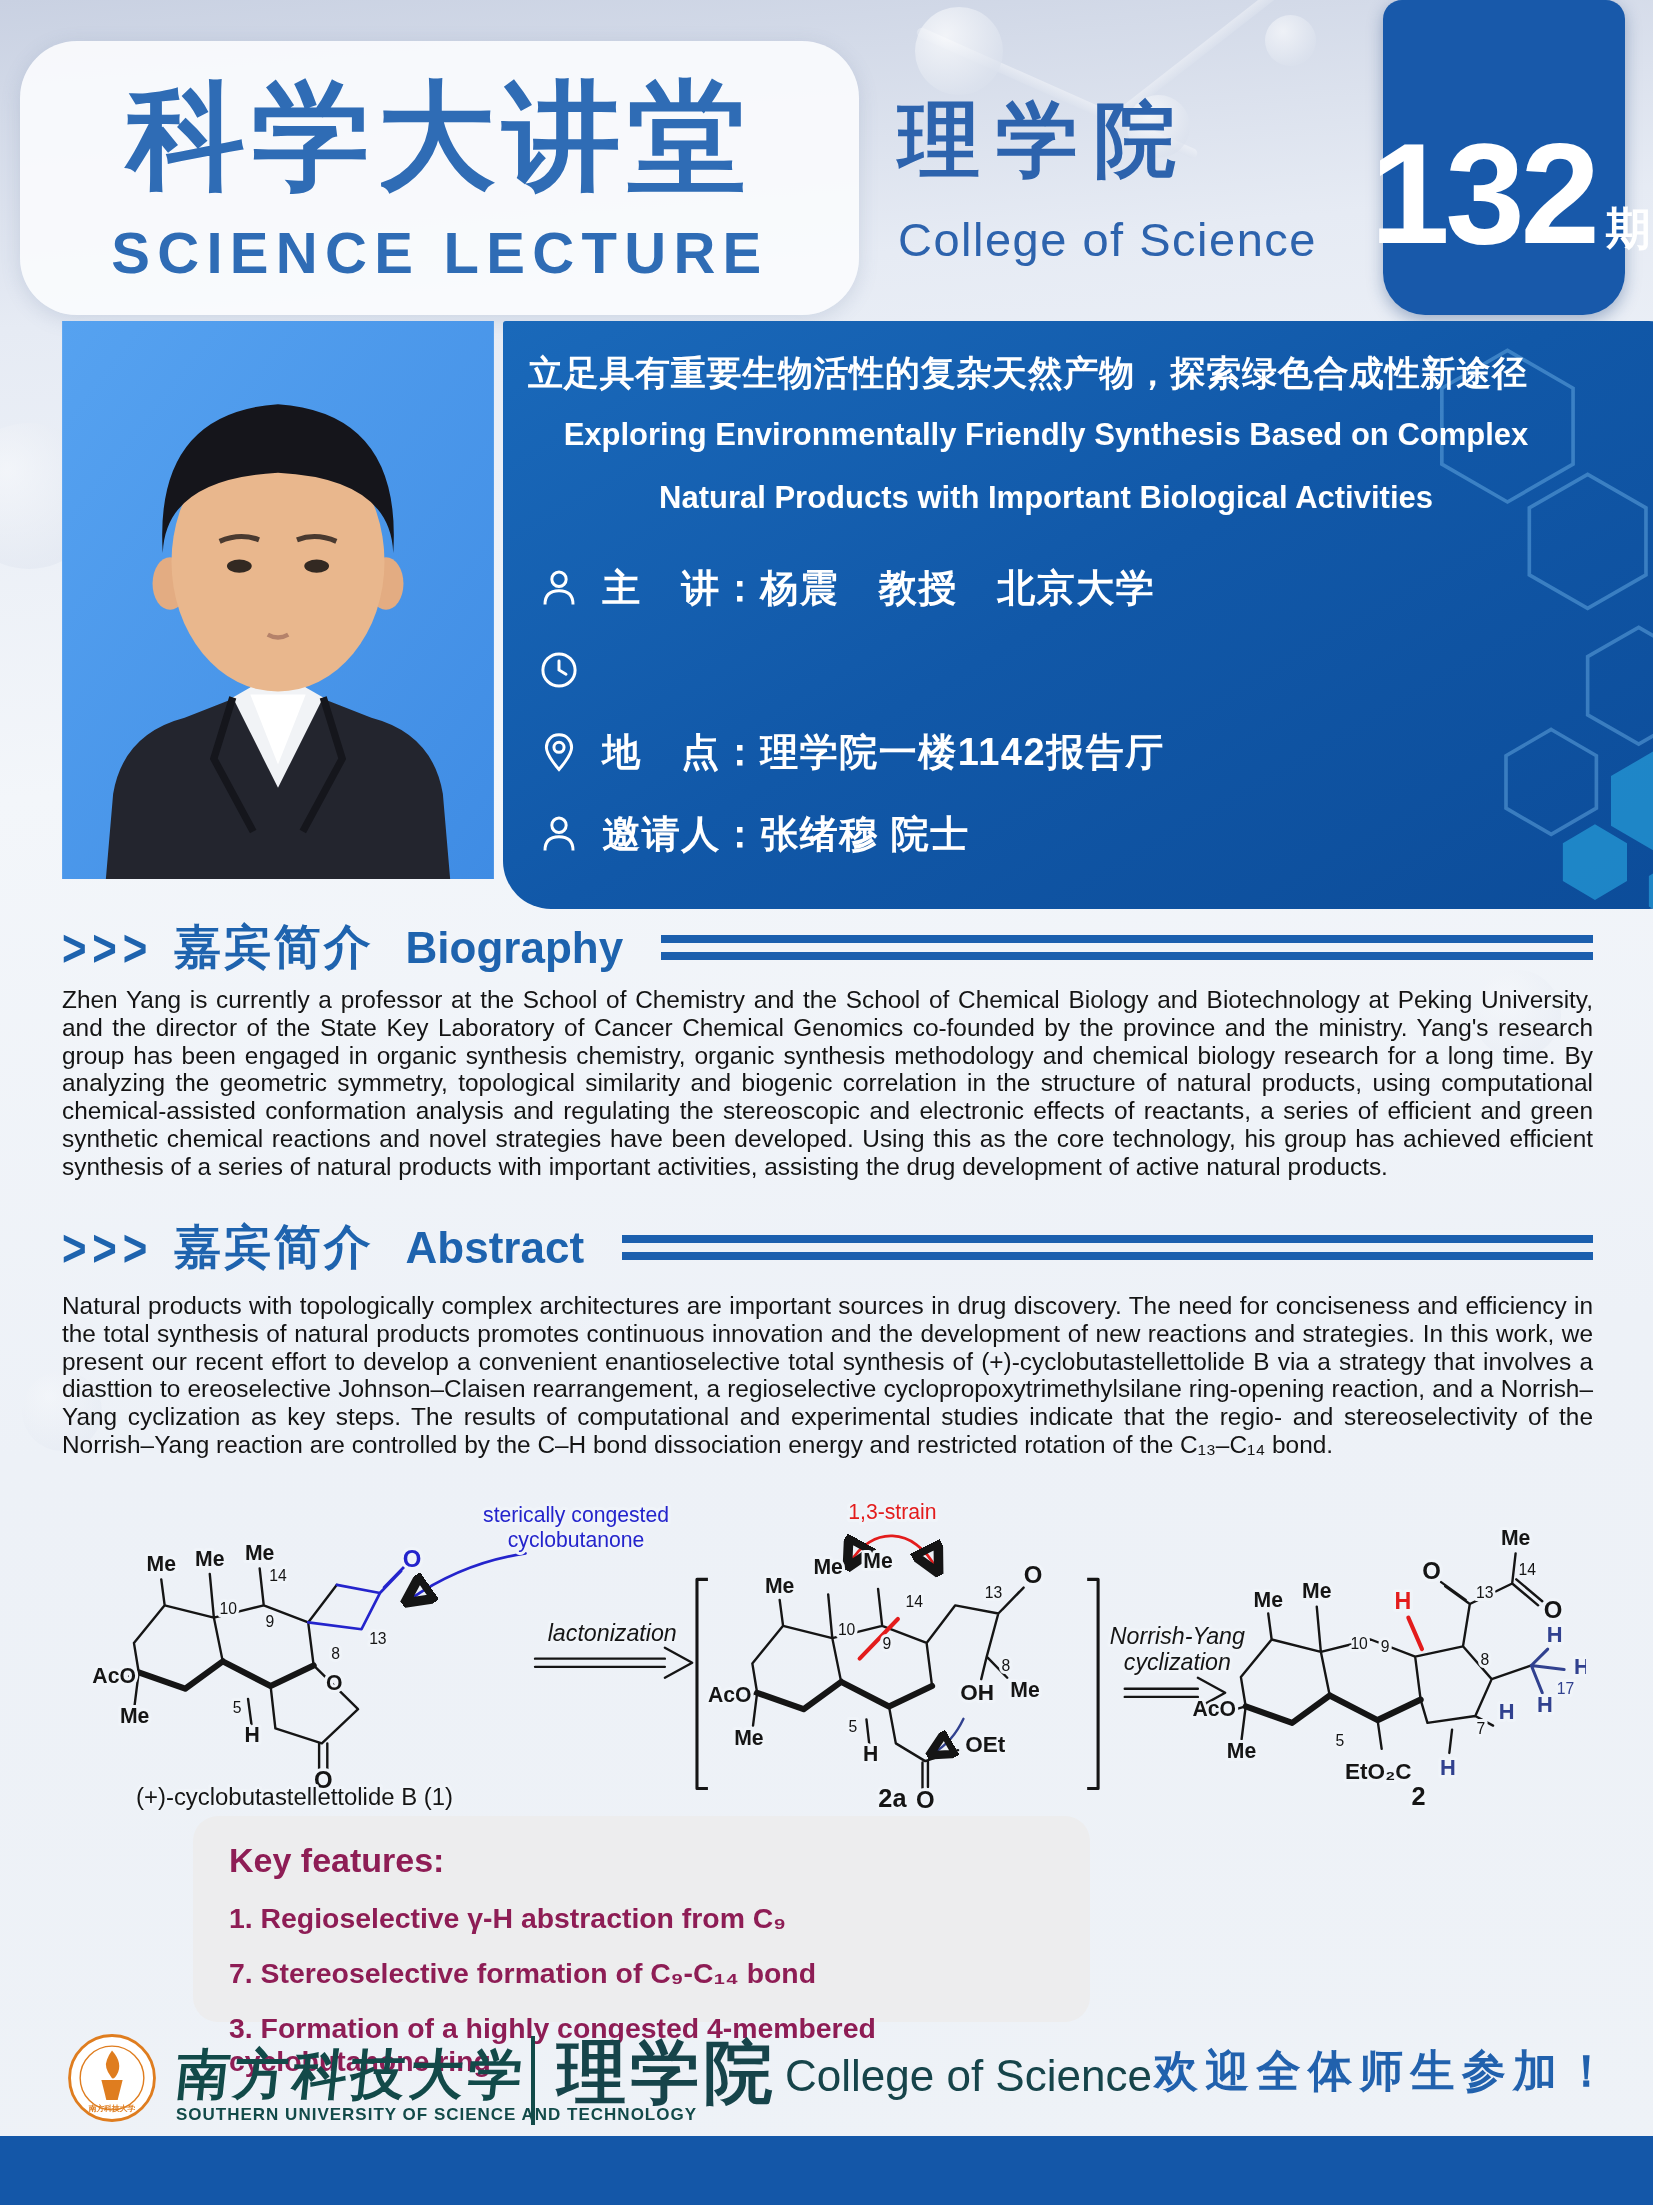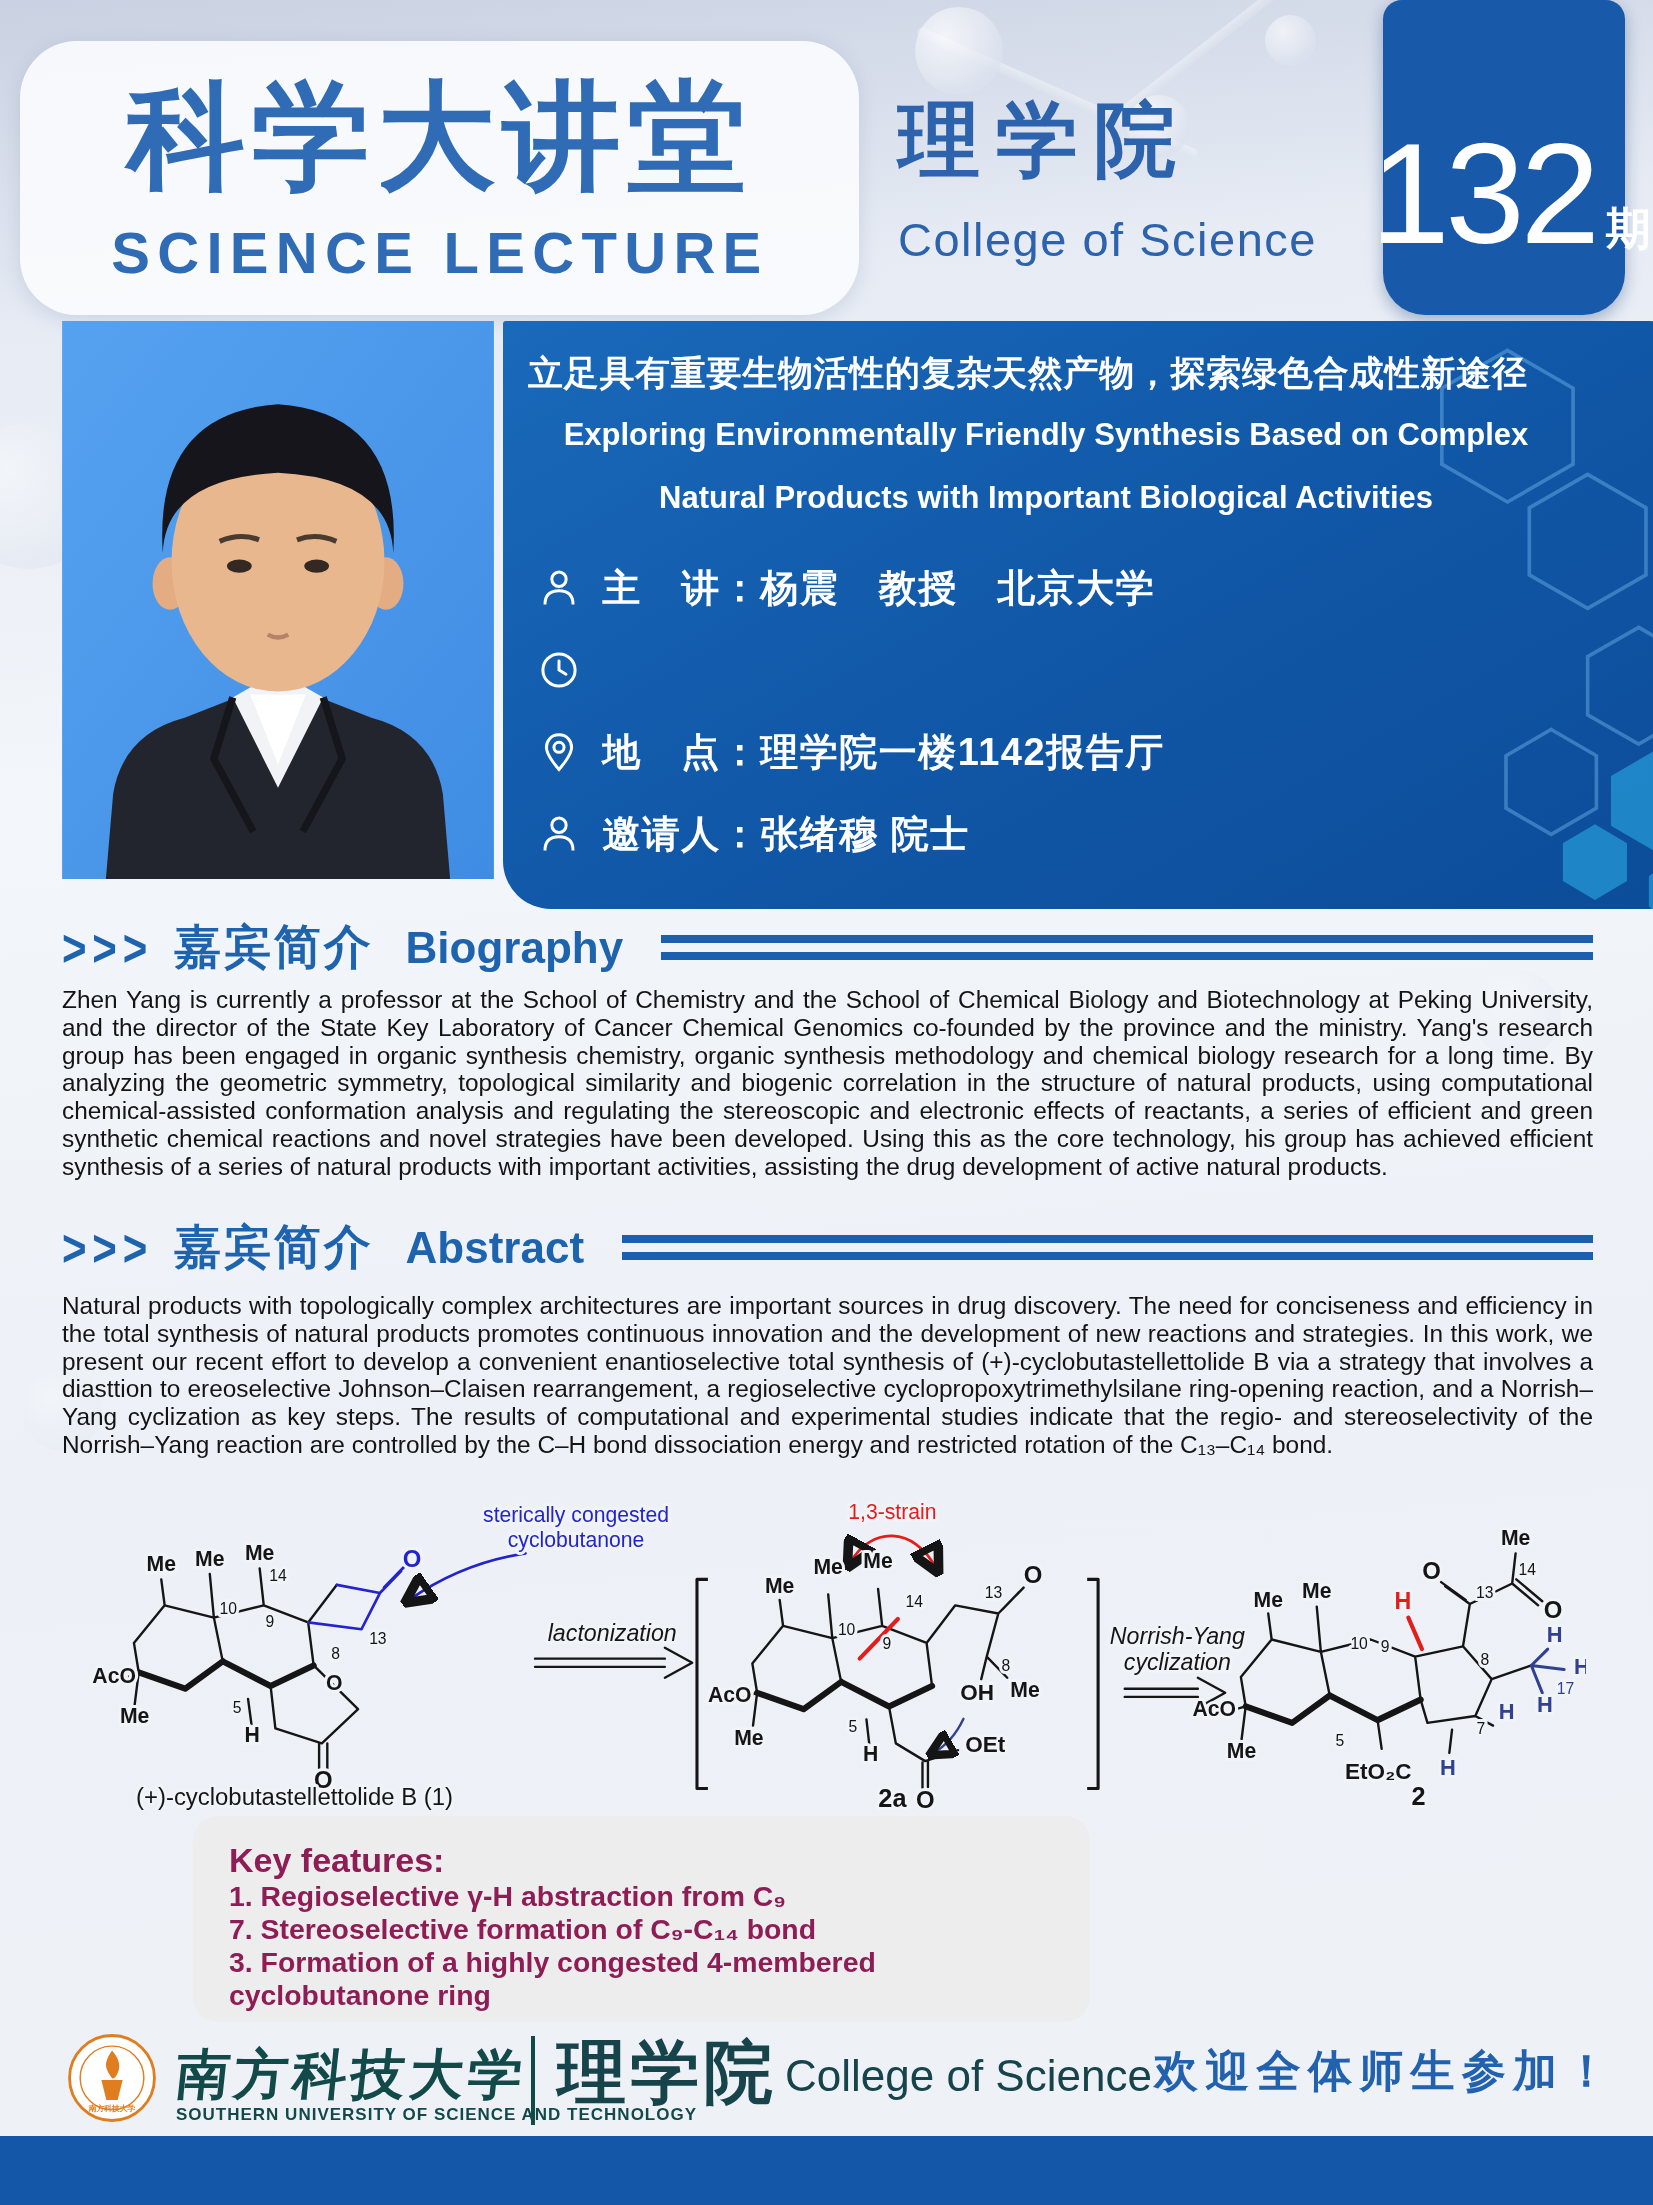--- a/index.html
+++ b/index.html
@@ -13,21 +13,21 @@
   .logo-box{position:absolute;left:20.4px;top:41px;width:839px;height:274px;background:rgba(250,251,253,.93);
     border-radius:57px;box-shadow:0 4.4px 19px rgba(90,110,150,.18);text-align:center;}
   .logo-cn{margin-top:31px;font-size:118px;font-weight:bold;color:#2f6cb5;letter-spacing:7.3px;line-height:1.1;}
   .logo-en{margin-top:17px;font-size:58px;font-weight:bold;color:#2f6cb5;letter-spacing:7.3px;}
   .college-head{position:absolute;left:898px;top:86px;color:#2d63ad;}
   .college-cn{font-size:82px;font-weight:bold;letter-spacing:16px;}
   .college-en{font-size:47px;margin-top:16px;letter-spacing:1.5px;}
   .issue-badge{position:absolute;left:1383px;top:0;width:242px;height:315px;background:#1859aa;
     border-radius:19px 19px 42px 42px;display:flex;align-items:flex-end;justify-content:center;
     padding-bottom:64px;box-sizing:border-box;box-shadow:0 5.8px 16px rgba(20,60,120,.35);}
-  .issue-number{font-size:143px;font-weight:normal;color:#ffffff;letter-spacing:-4.4px;line-height:.8;margin-left:13px;}
+  .issue-number{font-size:143px;font-weight:bold;color:#ffffff;letter-spacing:-4.4px;line-height:.8;margin-left:13px;}
   .issue-suffix{font-size:45px;font-weight:bold;color:#ffffff;margin-left:10.2px;line-height:1;}
   
   .photo{position:absolute;left:62px;top:321px;width:432px;height:558px;overflow:hidden;}
   .card{position:absolute;left:503px;top:321px;width:1194px;height:588px;
     background:linear-gradient(150deg,#1a69ba 0%,#1158a8 48%,#0c4c99 100%);
     border-radius:2.9px 48px 48px 48px;overflow:hidden;color:#fff;}
   .card-deco{position:absolute;right:0;top:0;height:100%;}
   .card-inner{position:relative;padding:29px 29px 0 25px;}
   .card-title-cn{font-size:35px;font-weight:bold;letter-spacing:0.7px;white-space:nowrap;}
   .card-title-en{margin-top:7.3px;width:1036px;text-align:center;font-size:31px;font-weight:bold;line-height:2.02;}
@@ -50,21 +50,21 @@
   .scheme .blue{stroke:#2424cc;stroke-width:4;}
   .scheme .red6{stroke:#e31c1c;stroke-width:6;}
   .scheme .navy4{stroke:#31418f;stroke-width:4.5;}
   .scheme .thin{stroke-width:4.5;stroke-linecap:butt;}
   .scheme .ann{stroke-width:4;}
   .scheme text{font-family:"Liberation Sans","DejaVu Sans",sans-serif;paint-order:stroke;stroke:#f0f4f9;stroke-width:9px;stroke-linejoin:round;}
   
   .keybox{position:absolute;left:193px;top:1816px;width:897px;height:206px;background:#ededee;border-radius:25px;
     box-sizing:border-box;padding:25px 36px;color:#8e1d55;}
   .keybox .kt{font-size:34px;font-weight:bold;}
-  .keybox .ki{font-size:28.4px;font-weight:bold;}
+  .keybox .ki{font-size:28.4px;font-weight:bold;margin-top:22px;}
   
   .seal{position:absolute;left:66px;top:2032px;width:92px;height:92px;}
   .univ-cn{position:absolute;left:176px;top:2039px;font-size:54px;font-weight:bold;color:#124a49;
     transform:skewX(-6deg);letter-spacing:4.4px;}
   .univ-en{position:absolute;left:176px;top:2105px;font-size:17px;color:#124a49;letter-spacing:1px;font-weight:bold;}
   .fdiv{position:absolute;left:531px;top:2036px;width:3.6px;height:89px;background:#124a49;}
   .fcol-cn{position:absolute;left:557px;top:2027px;font-size:69px;font-weight:bold;color:#16444a;letter-spacing:4.4px;}
   .fcol-en{position:absolute;left:785px;top:2051px;font-size:44px;color:#16444a;}
   .welcome{position:absolute;left:1154px;top:2042px;font-size:44px;font-weight:600;color:#2161ad;letter-spacing:7.3px;white-space:nowrap;}
   .bottom-bar{position:absolute;left:0;bottom:0;width:1654px;height:69px;background:#1457a8;}

